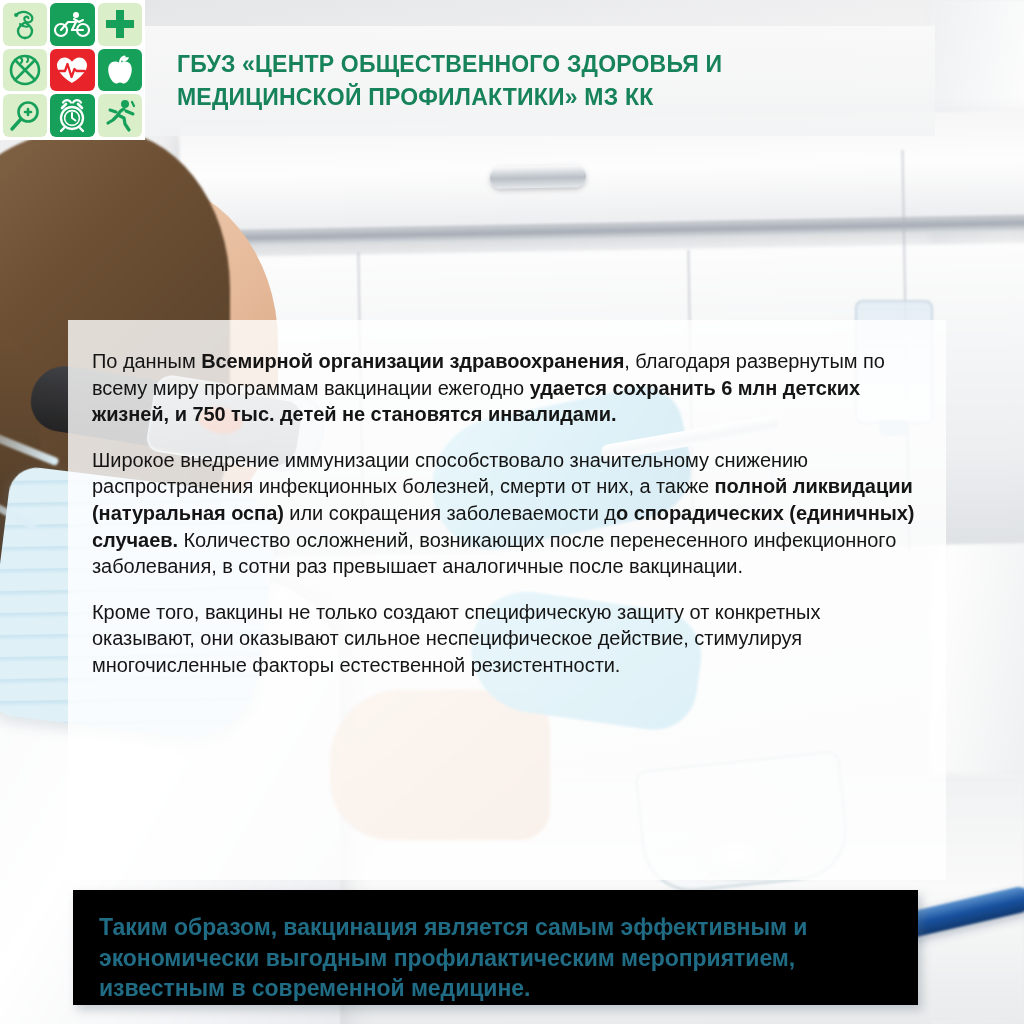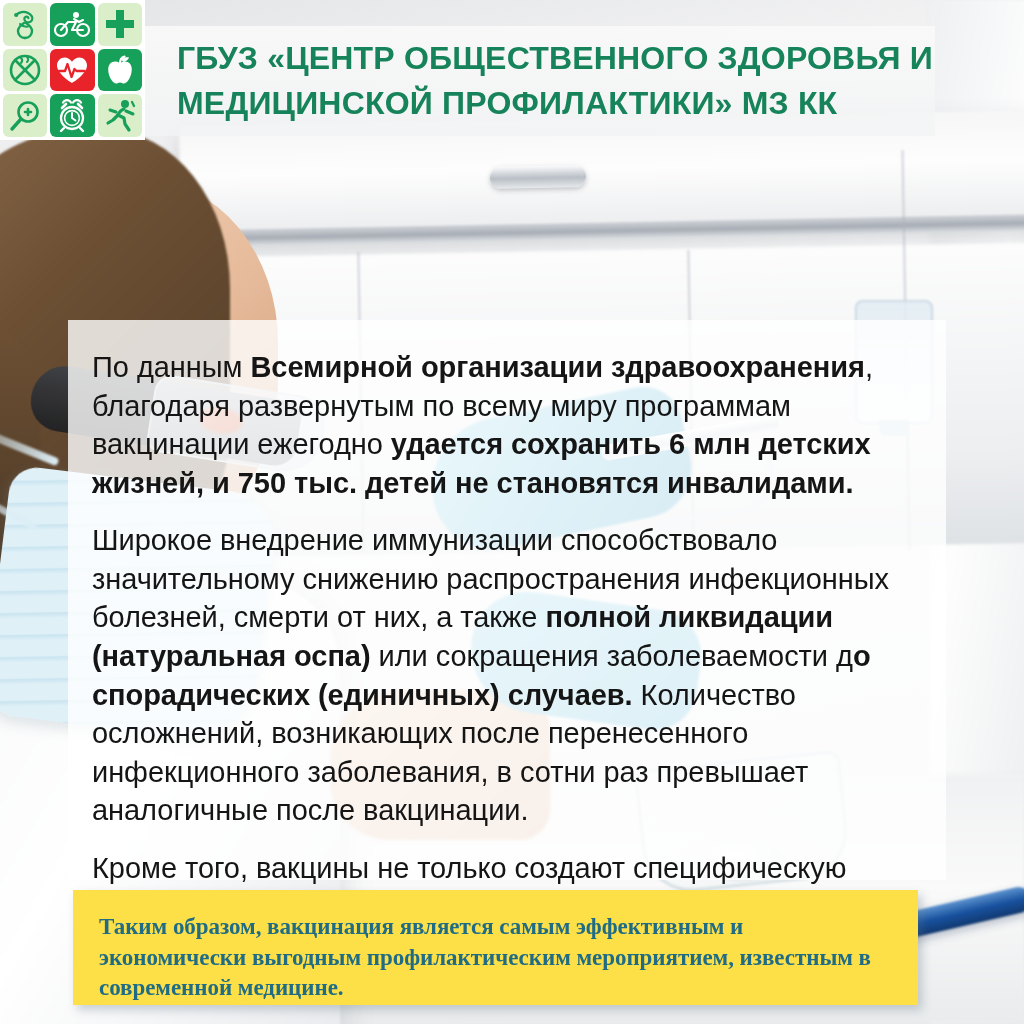--- a/index.html
+++ b/index.html
@@ -242,40 +242,40 @@
   .header-band{
     position:absolute;left:145px;top:26px;width:790px;height:110px;
     background:linear-gradient(180deg,rgba(250,250,250,.88),rgba(242,243,244,.80));
     z-index:5;
     display:flex;align-items:center;
   }
   .header-title{
     margin:0;
     padding-left:32px;
     color:#17835a;
-    font-size:32px;
+    font-size:23px;
     font-weight:bold;
     line-height:1.42;
     letter-spacing:.2px;
     text-transform:uppercase;
     white-space:pre-line;
   }
 
   
   .text-panel{
     position:absolute;left:68px;top:320px;width:878px;height:560px;
     background:rgba(255,255,255,.80);
     z-index:4;
     box-sizing:border-box;
     padding:28px 26px 10px 24px;
   }
   .para{
     margin:0 0 19px 0;
     color:#151515;
-    font-size:29px;
+    font-size:20px;
     line-height:1.33;
     letter-spacing:-.05px;
   }
   .para:last-child{margin-bottom:0;}
   .para b{font-weight:bold;}
 
   
   .conclusion{
     position:absolute;left:73px;top:890px;width:845px;height:115px;
     background:#6fcde9;
@@ -423,17 +423,17 @@
     <h1 class="header-title" style="color: rgb(23, 131, 90);">ГБУЗ «ЦЕНТР ОБЩЕСТВЕННОГО ЗДОРОВЬЯ И
 МЕДИЦИНСКОЙ ПРОФИЛАКТИКИ» МЗ КК</h1>
   </div>
 
   <div class="text-panel">
     <p class="para"><span>По данным </span><b>Всемирной организации здравоохранения</b><span>, благодаря развернутым по всему миру программам вакцинации ежегодно </span><b>удается сохранить 6 млн детских жизней, и 750 тыс. детей не становятся инвалидами.</b></p>
     <p class="para"><span>Широкое внедрение иммунизации способствовало значительному снижению распространения инфекционных болезней, смерти от них, а также </span><b>полной ликвидации (натуральная оспа)</b><span> или сокращения заболеваемости д</span><b>о спорадических (единичных) случаев.</b><span> Количество осложнений, возникающих после перенесенного инфекционного заболевания, в сотни раз превышает аналогичные после вакцинации.</span></p>
     <p class="para"><span>Кроме того, вакцины не только создают специфическую защиту от конкретных оказывают, они оказывают сильное неспецифическое действие, стимулируя многочисленные факторы естественной резистентности.</span></p>
   </div>
 
-  <div class="conclusion" style="background: #fde047; font-family: Liberation Serif, serif;">
+  <div class="conclusion" style="background: #000000;">
     <p style="color: rgb(32, 108, 133);">Таким образом, вакцинация является самым эффективным и экономически выгодным профилактическим мероприятием, известным в современной медицине.</p>
   </div>
 
 </div>
 
 </body></html>

